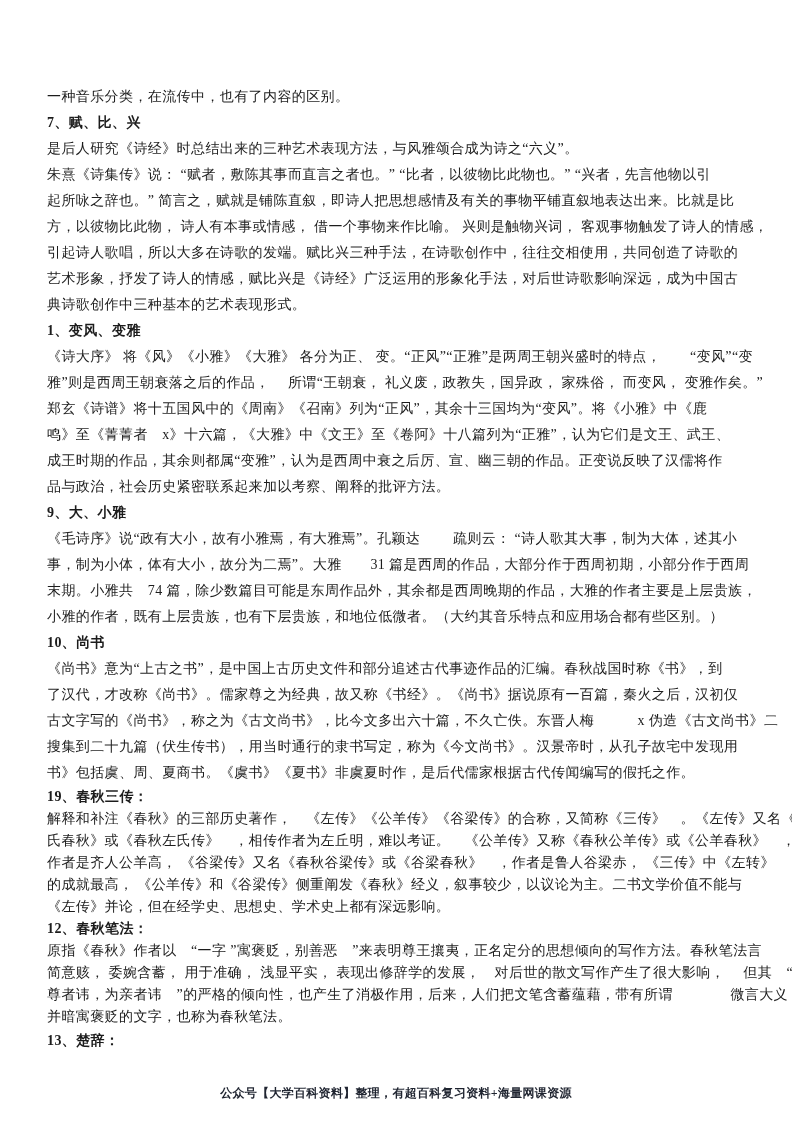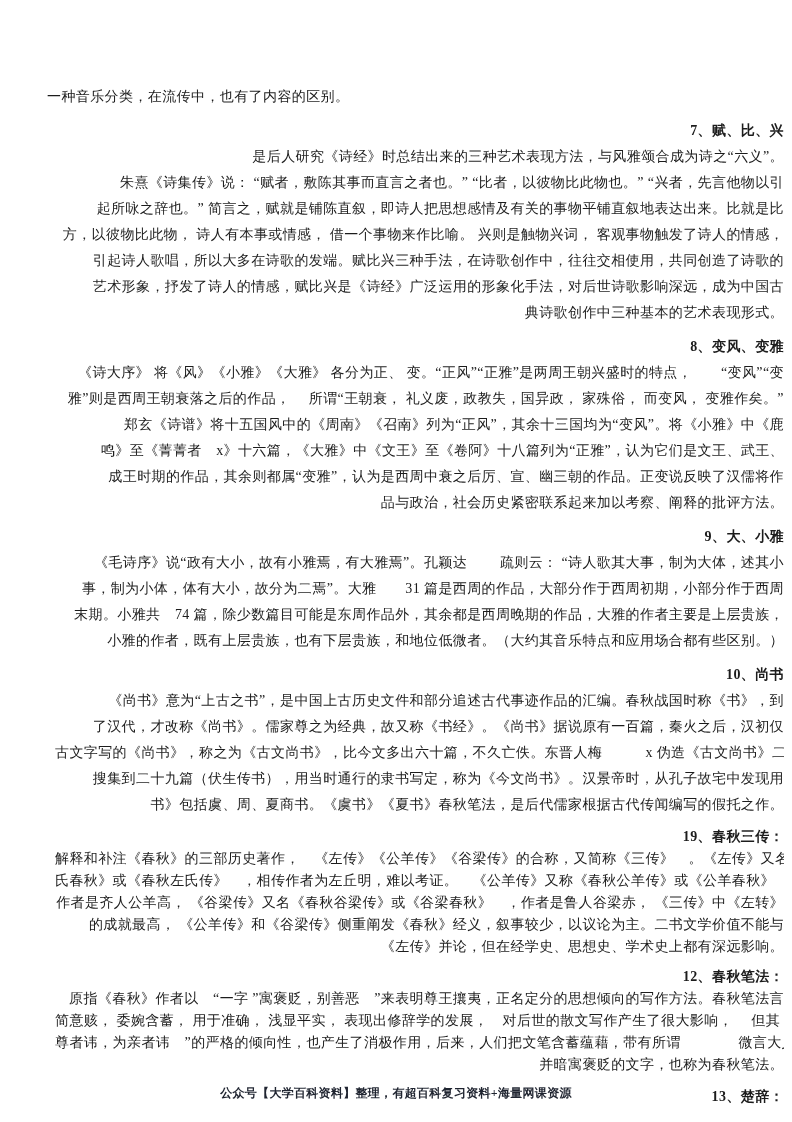--- a/index.html
+++ b/index.html
@@ -27,21 +27,21 @@
     font-size: 14px;
     line-height: 26px;
     letter-spacing: 0.4px;
     white-space: pre;
     overflow: hidden;
   }
   .section-heading {
     font-weight: bold;
     margin: 0;
   }
-  .section { margin: 8px; text-align: right; }
+  .section { margin: 0; }
   .section.tight .body-line,
   .section.tight .section-heading {
     line-height: 22px;
   }
   .page-footer {
     position: absolute;
     left: 0;
     right: 0;
     bottom: 20px;
     text-align: center;
@@ -62,42 +62,42 @@
           <h2 class="section-heading">7、赋、比、兴</h2>
           <div class="body-line">是后人研究《诗经》时总结出来的三种艺术表现方法，与风雅颂合成为诗之“六义”。</div>
           <div class="body-line">朱熹《诗集传》说： “赋者，敷陈其事而直言之者也。” “比者，以彼物比此物也。” “兴者，先言他物以引</div>
           <div class="body-line">起所咏之辞也。” 简言之，赋就是铺陈直叙，即诗人把思想感情及有关的事物平铺直叙地表达出来。比就是比</div>
           <div class="body-line">方，以彼物比此物， 诗人有本事或情感， 借一个事物来作比喻。 兴则是触物兴词， 客观事物触发了诗人的情感，</div>
           <div class="body-line">引起诗人歌唱，所以大多在诗歌的发端。赋比兴三种手法，在诗歌创作中，往往交相使用，共同创造了诗歌的</div>
           <div class="body-line">艺术形象，抒发了诗人的情感，赋比兴是《诗经》广泛运用的形象化手法，对后世诗歌影响深远，成为中国古</div>
           <div class="body-line">典诗歌创作中三种基本的艺术表现形式。</div>
         </div>
         <div class="section">
-          <h2 class="section-heading">8、变风、变雅</h2>
+          <h2 class="section-heading">1、变风、变雅</h2>
           <div class="body-line">《诗大序》 将《风》《小雅》《大雅》 各分为正、 变。“正风”“正雅”是两周王朝兴盛时的特点，　　“变风”“变</div>
           <div class="body-line">雅”则是西周王朝衰落之后的作品，　 所谓“王朝衰， 礼义废，政教失，国异政， 家殊俗， 而变风， 变雅作矣。”</div>
           <div class="body-line">郑玄《诗谱》将十五国风中的《周南》《召南》列为“正风”，其余十三国均为“变风”。将《小雅》中《鹿</div>
           <div class="body-line">鸣》至《菁菁者　x》十六篇，《大雅》中《文王》至《卷阿》十八篇列为“正雅”，认为它们是文王、武王、</div>
           <div class="body-line">成王时期的作品，其余则都属“变雅”，认为是西周中衰之后厉、宣、幽三朝的作品。正变说反映了汉儒将作</div>
           <div class="body-line">品与政治，社会历史紧密联系起来加以考察、阐释的批评方法。</div>
         </div>
         <div class="section">
           <h2 class="section-heading">9、大、小雅</h2>
           <div class="body-line">《毛诗序》说“政有大小，故有小雅焉，有大雅焉”。孔颖达　　 疏则云： “诗人歌其大事，制为大体，述其小</div>
           <div class="body-line">事，制为小体，体有大小，故分为二焉”。大雅　　31 篇是西周的作品，大部分作于西周初期，小部分作于西周</div>
           <div class="body-line">末期。小雅共　74 篇，除少数篇目可能是东周作品外，其余都是西周晚期的作品，大雅的作者主要是上层贵族，</div>
           <div class="body-line">小雅的作者，既有上层贵族，也有下层贵族，和地位低微者。（大约其音乐特点和应用场合都有些区别。）</div>
         </div>
         <div class="section">
           <h2 class="section-heading">10、尚书</h2>
           <div class="body-line">《尚书》意为“上古之书”，是中国上古历史文件和部分追述古代事迹作品的汇编。春秋战国时称《书》，到</div>
           <div class="body-line">了汉代，才改称《尚书》。儒家尊之为经典，故又称《书经》。《尚书》据说原有一百篇，秦火之后，汉初仅</div>
           <div class="body-line">古文字写的《尚书》，称之为《古文尚书》，比今文多出六十篇，不久亡佚。东晋人梅　　　x 伪造《古文尚书》二</div>
           <div class="body-line">搜集到二十九篇（伏生传书），用当时通行的隶书写定，称为《今文尚书》。汉景帝时，从孔子故宅中发现用</div>
-          <div class="body-line">书》包括虞、周、夏商书。《虞书》《夏书》春秋笔法，是后代儒家根据古代传闻编写的假托之作。</div>
+          <div class="body-line">书》包括虞、周、夏商书。《虞书》《夏书》非虞夏时作，是后代儒家根据古代传闻编写的假托之作。</div>
         </div>
         <div class="section tight">
           <h2 class="section-heading">19、春秋三传：</h2>
           <div class="body-line">解释和补注《春秋》的三部历史著作，　《左传》《公羊传》《谷梁传》的合称，又简称《三传》　。《左传》又名《左</div>
           <div class="body-line">氏春秋》或《春秋左氏传》　，相传作者为左丘明，难以考证。　《公羊传》又称《春秋公羊传》或《公羊春秋》　，</div>
           <div class="body-line">作者是齐人公羊高， 《谷梁传》又名《春秋谷梁传》或《谷梁春秋》　，作者是鲁人谷梁赤， 《三传》中《左转》</div>
           <div class="body-line">的成就最高， 《公羊传》和《谷梁传》侧重阐发《春秋》经义，叙事较少，以议论为主。二书文学价值不能与</div>
           <div class="body-line">《左传》并论，但在经学史、思想史、学术史上都有深远影响。</div>
         </div>
         <div class="section tight">

